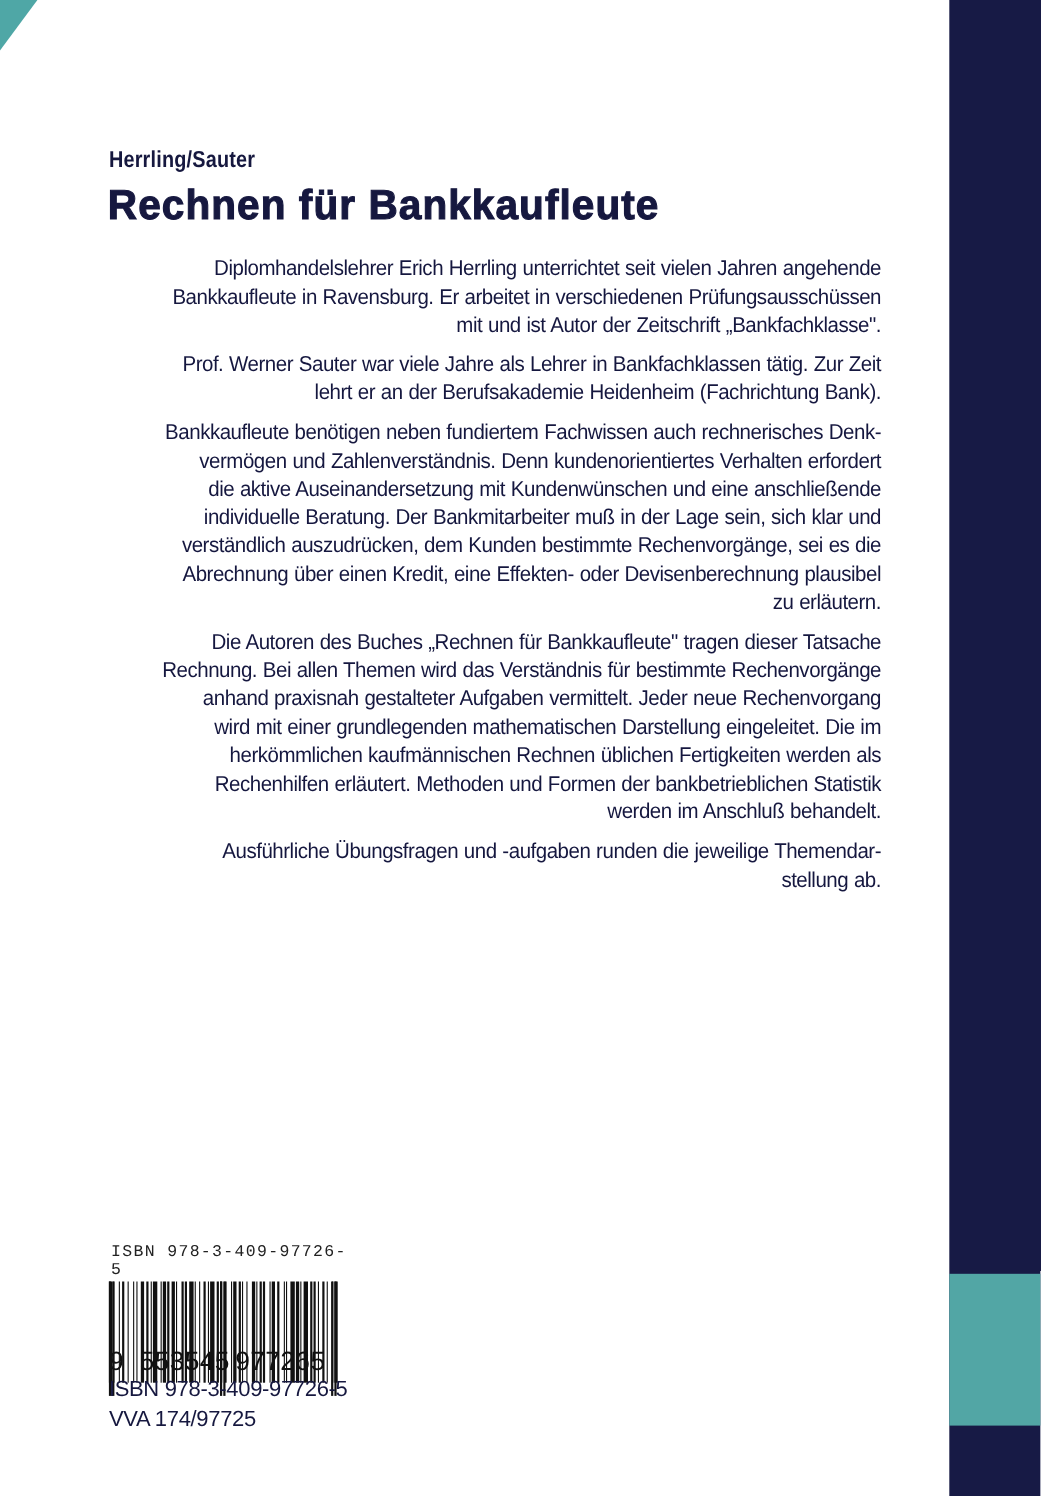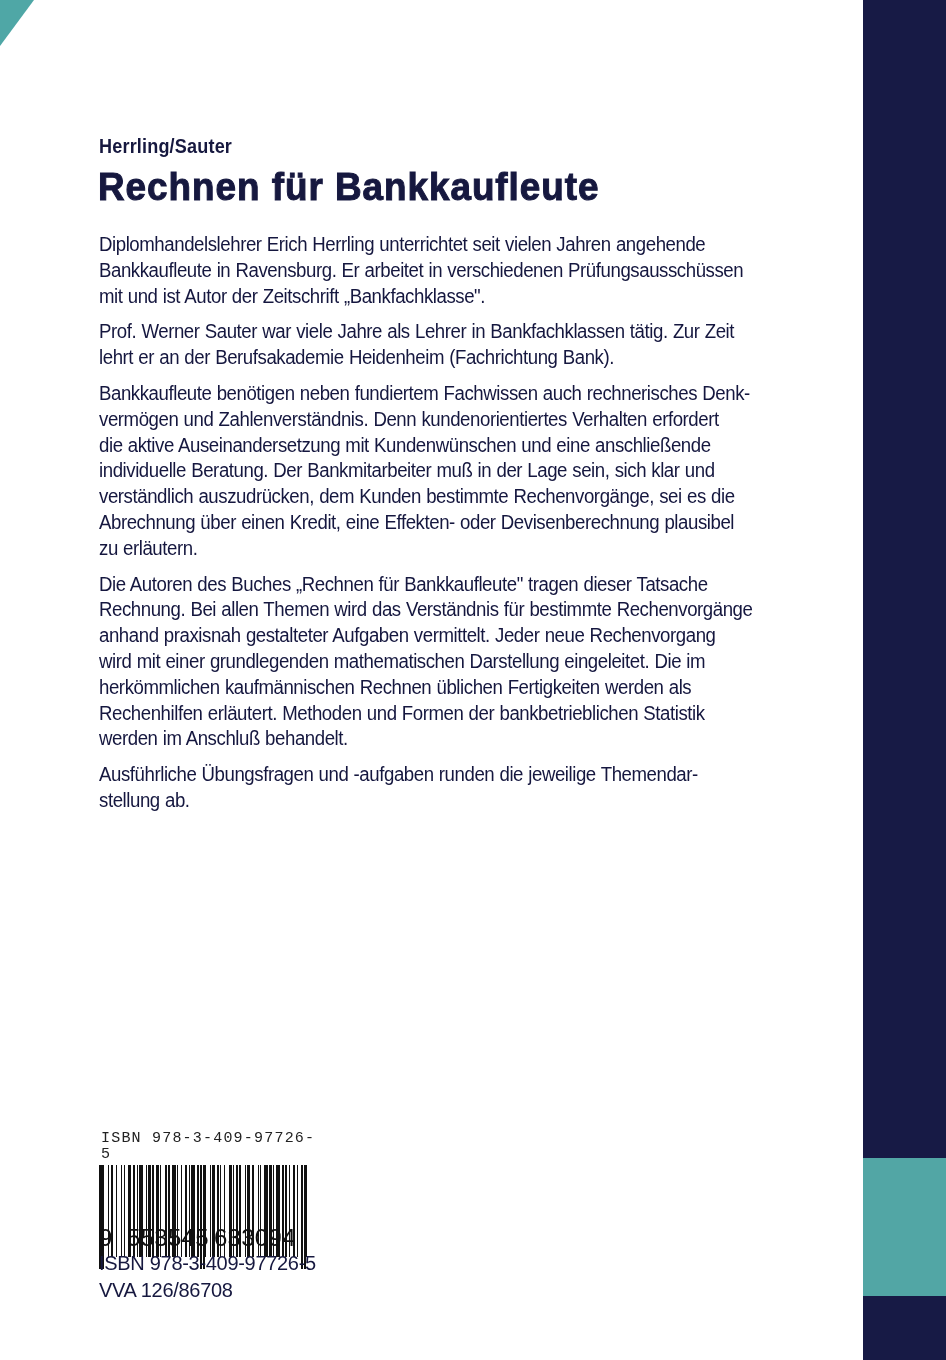--- a/index.html
+++ b/index.html
@@ -62,20 +62,21 @@
       -webkit-text-stroke: 1px #16183f;
       transform: scaleX(0.97);
       transform-origin: left top;
       white-space: nowrap;
     }
     .body-text {
       position: absolute;
       left: 99px;
       top: 232px;
       width: 700px;
+      text-align: right;
     }
     .para {
       margin: 0 0 10px 0;
       font-size: 19.5px;
       line-height: 25.8px;
       color: #15173f;
       letter-spacing: -0.45px;
       word-spacing: 0.5px;
       transform: scaleX(0.955);
       transform-origin: left top;
@@ -239,17 +240,17 @@
       <div class="bar" style="left: 0px; width: 1.5px; height: 104px;"></div>
       <div class="bar" style="left: 3px; width: 1.5px; height: 104px;"></div>
       <div class="bar" style="left: 101px; width: 1.5px; height: 104px;"></div>
       <div class="bar" style="left: 104px; width: 1.5px; height: 104px;"></div>
       <div class="bar" style="left: 202px; width: 1.5px; height: 104px;"></div>
       <div class="bar" style="left: 205px; width: 1.5px; height: 104px;"></div>
     </div>
 </div>
 <div class="barcode-digits" style="left:99px;">
   <span>9</span>
-  <span style="margin-left:8px;letter-spacing:0.3px;">553545</span><span style="margin-left:5px;letter-spacing:0.3px;">633094</span>
+  <span style="margin-left:8px;letter-spacing:0.3px;">553545</span><span style="margin-left:5px;letter-spacing:0.3px;">977265</span>
 </div>
 
 <div class="isbn-bottom">ISBN 978-3-409-97726-5</div>
-<div class="vva">VVA 126/86708</div>
+<div class="vva">VVA 174/97725</div>
 
 </body></html>

